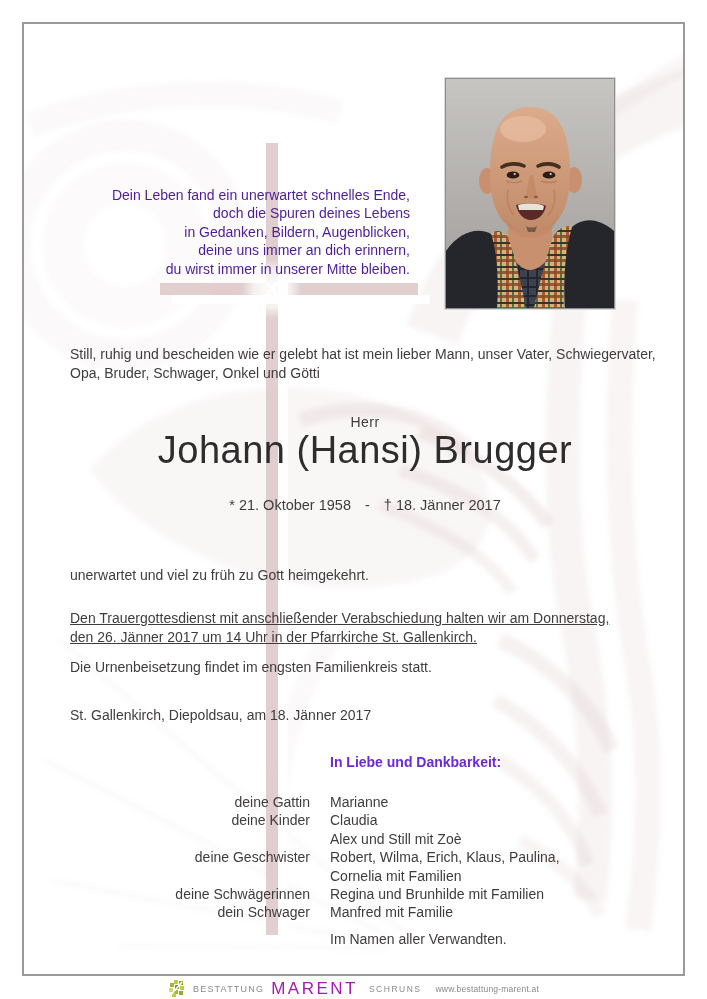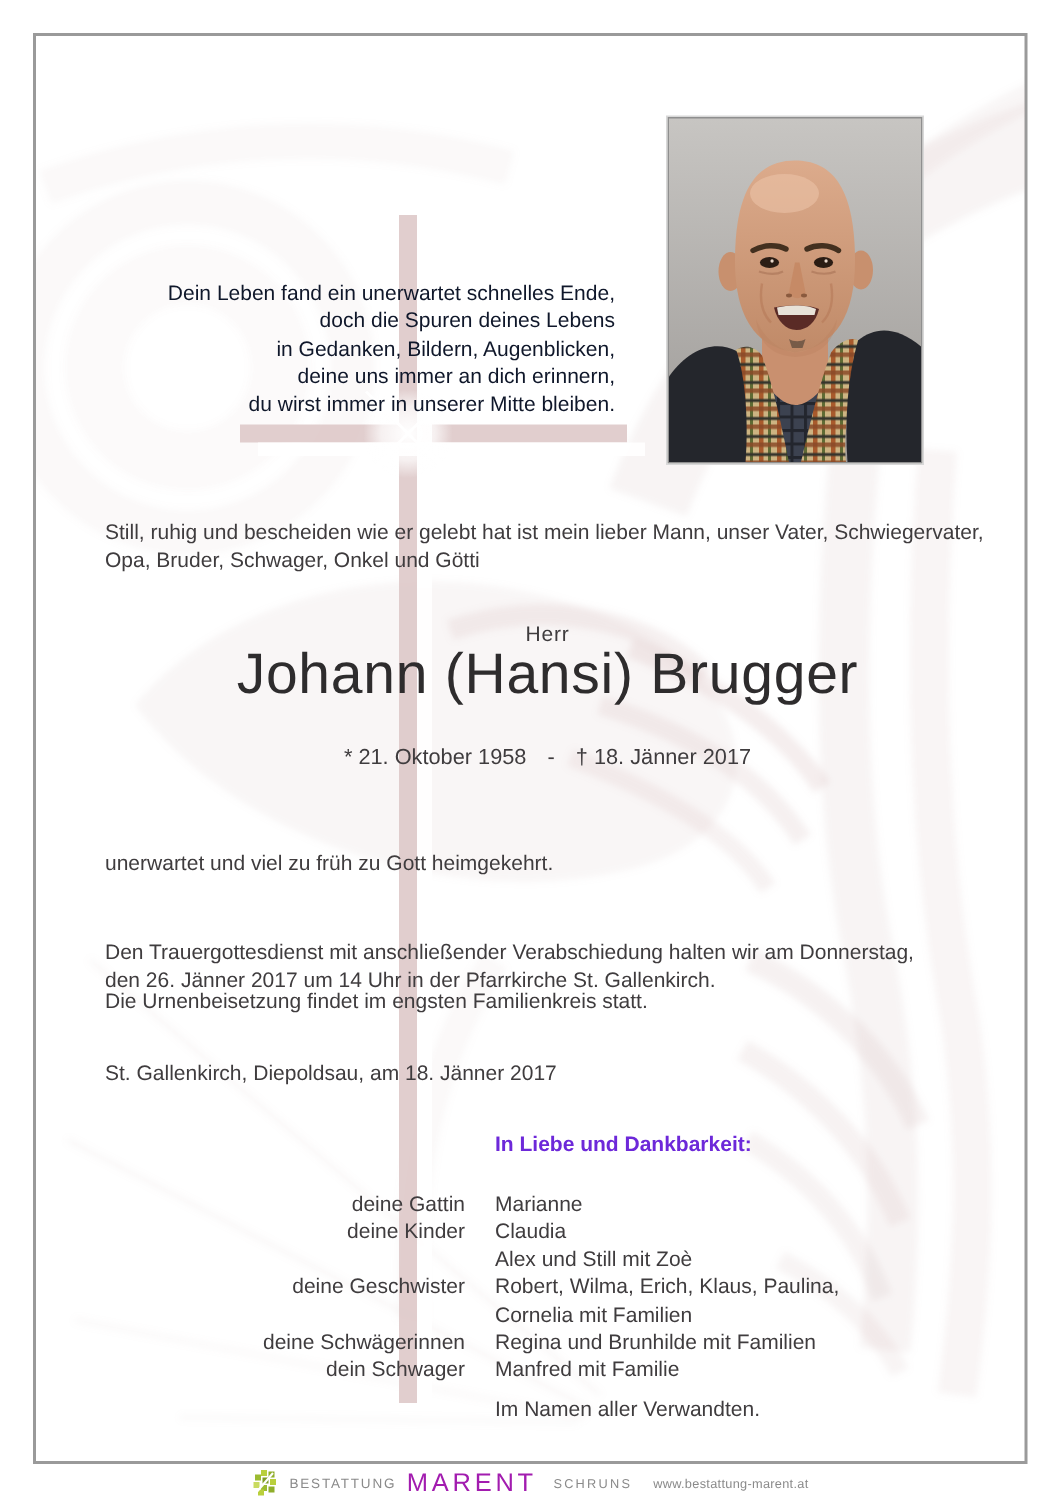--- a/index.html
+++ b/index.html
@@ -9,32 +9,32 @@
          border:2px solid #9a9a9a;background:#fff;z-index:0;}
   .watermark{position:absolute;left:0;top:0;width:707px;height:999px;z-index:1;
              clip-path:inset(24px 24px 25px 24px);pointer-events:none;}
   .content{position:absolute;left:0;top:0;width:707px;height:999px;z-index:2;}
 
   .photo{position:absolute;left:445px;top:78px;width:168px;height:229px;
          border:1px solid #8f8f8f;outline:1px solid #d8d8d8;background:#b3b1ae;}
   .photo svg{display:block;}
 
   .poem{position:absolute;top:186px;right:297px;text-align:right;
-        font-size:14px;line-height:18.4px;color:#0f172a;white-space:nowrap;}
+        font-size:14px;line-height:18.4px;color:#4c1d95;white-space:nowrap;}
   .intro{position:absolute;left:70px;top:345px;width:588px;
          font-size:14px;line-height:19px;}
   .center-col{position:absolute;left:30px;width:670px;text-align:center;}
   .salutation{top:414px;font-size:14px;letter-spacing:.5px;}
   .deceased-name{top:429px;font-size:38px;color:#2e2c2d;letter-spacing:.5px;}
   .dates{top:497px;font-size:14.5px;white-space:nowrap;}
   .dates .sep{display:inline-block;margin:0 14px;}
 
   .para{position:absolute;left:70px;font-size:14px;line-height:18.5px;white-space:nowrap;}
   .p-homecoming{top:566px;}
-  .p-service{top:625px;}
+  .p-service{top:609px;text-decoration:underline;}
   .p-urn{top:658px;text-align:right;}
   .p-place{top:706px;}
 
   .gratitude{position:absolute;left:330px;top:754px;font-size:14px;font-weight:bold;color:#6d28d9;}
   .family{position:absolute;left:70px;top:793px;font-size:14px;line-height:18.4px;}
   .fam-row{display:flex;}
   .fam-label{width:240px;text-align:right;flex:none;}
   .fam-value{margin-left:20px;white-space:nowrap;}
   .closing{position:absolute;left:330px;top:931px;font-size:14px;}
 

